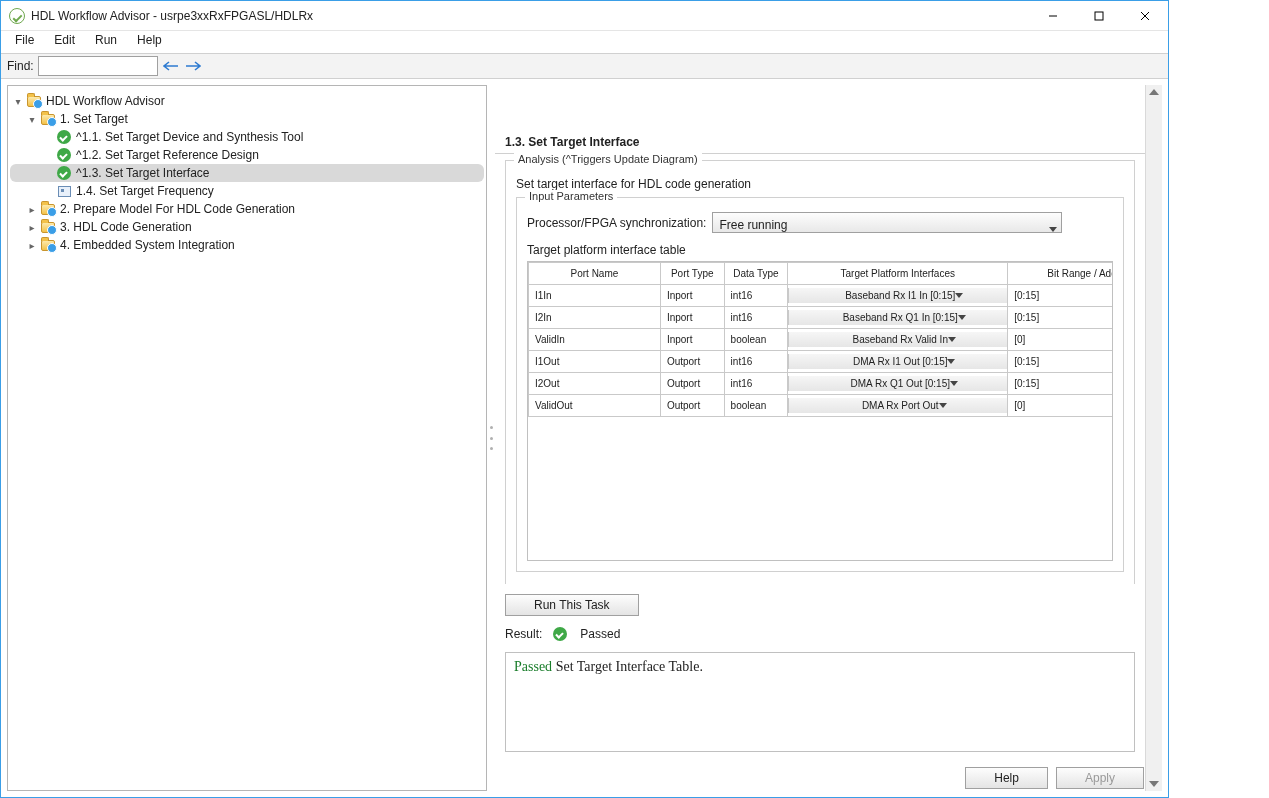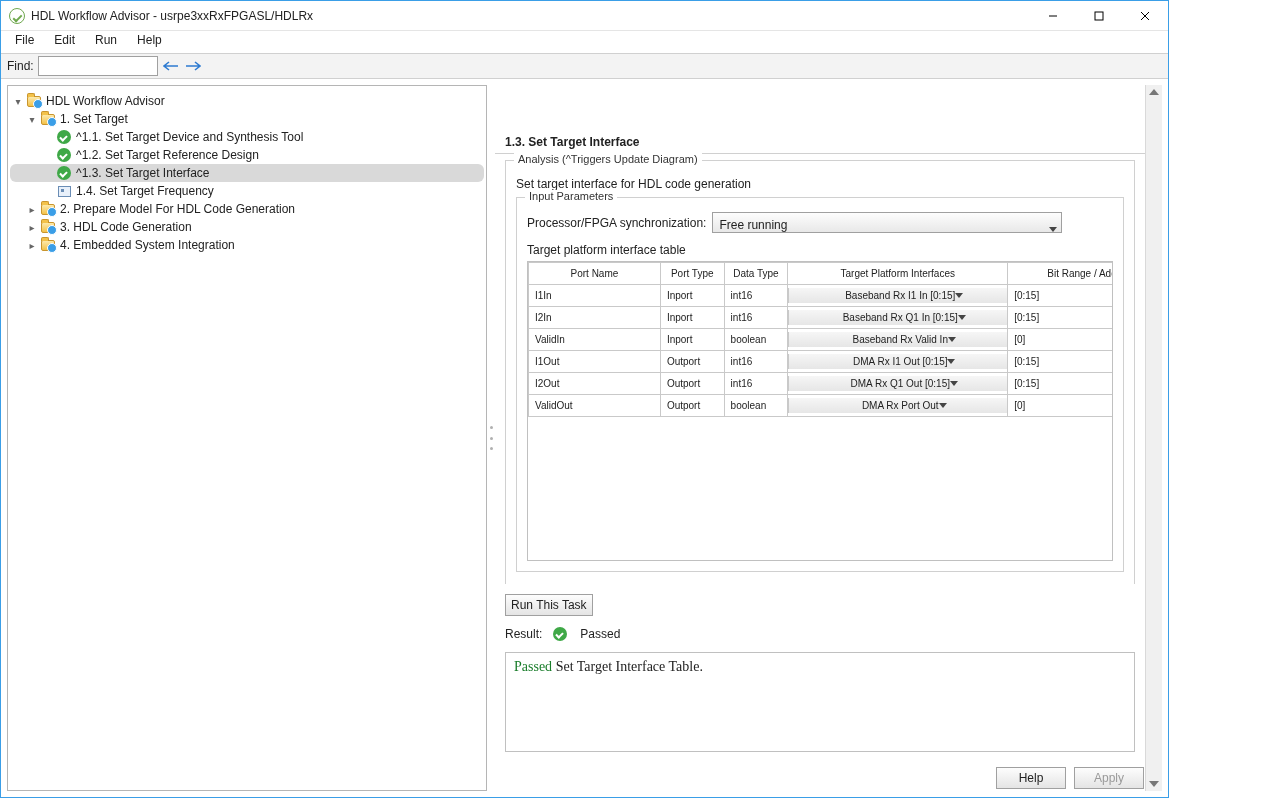--- a/index.html
+++ b/index.html
@@ -260,21 +260,21 @@
   }
   td.sel-td { padding:0; }
   .table-wrap {
     border: 1px solid #c0c0c0;
     height: 300px;
     overflow: hidden;
   }
   .btn {
     border: 1px solid #a0a0a0;
     background: linear-gradient(#fdfdfd,#e4e4e4);
-    padding: 3px 5px;
+    padding: 3px 28px;
     font-size: 12px;
     display:inline-block;
     min-width: 70px;
     text-align:center;
   }
   .btn.disabled { color:#9a9a9a; }
   .runtask-row { margin: 10px; }
   .result-row { margin: 10px; display:flex; align-items:center; gap:8px;}
   .result-box {
     margin: 10px;

